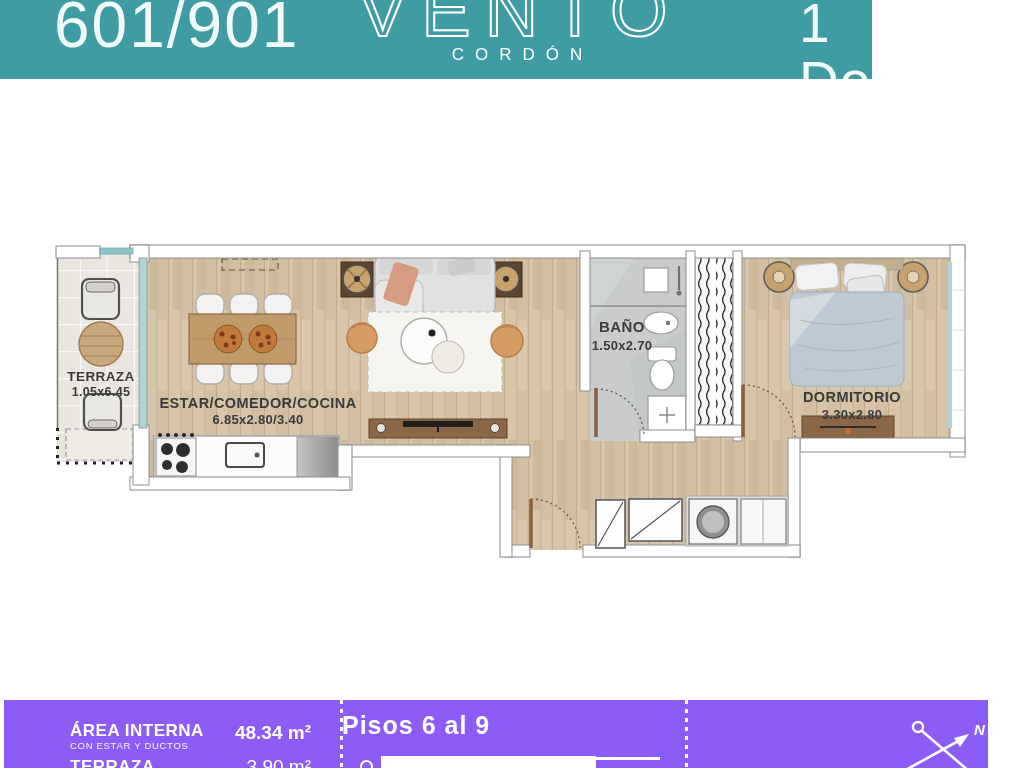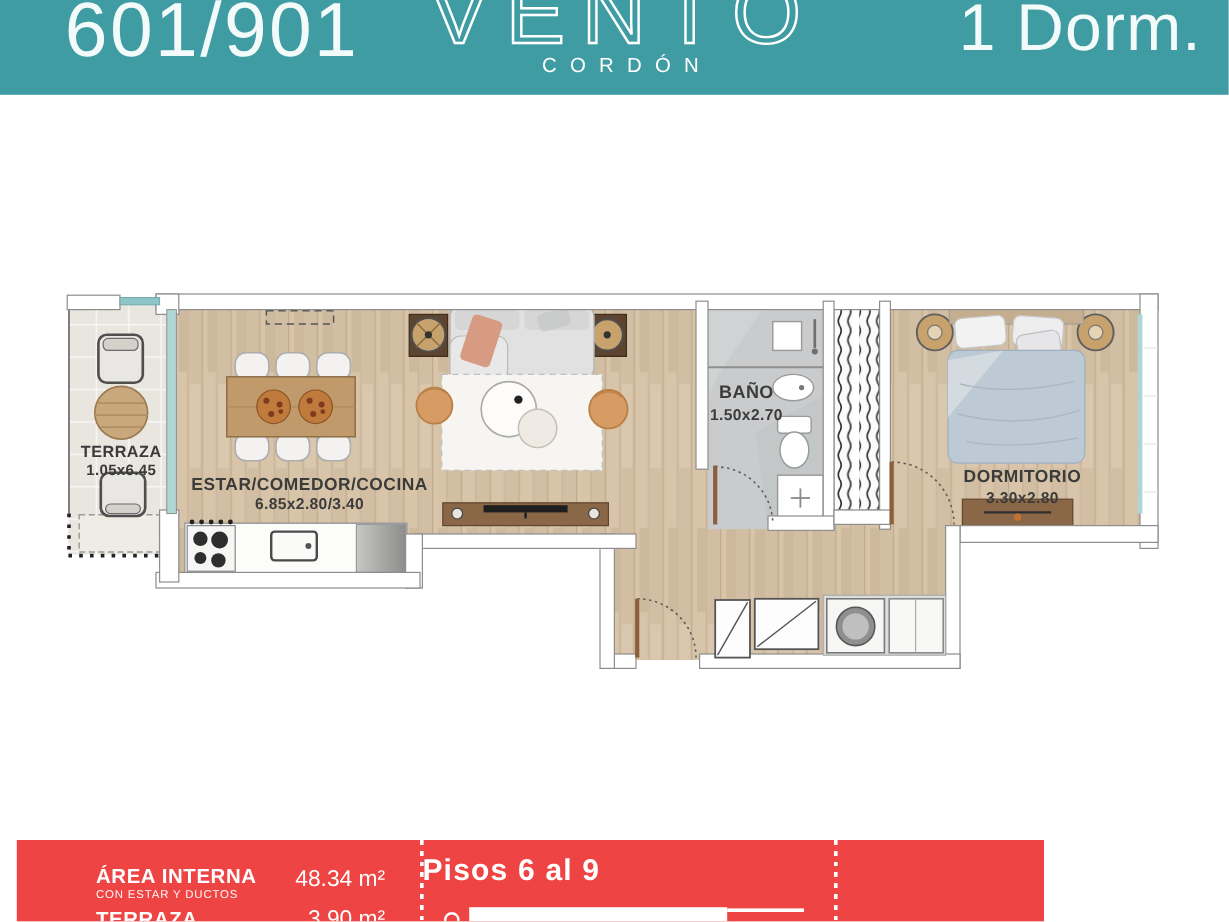--- a/index.html
+++ b/index.html
@@ -1,49 +1,49 @@
 <!DOCTYPE html>
 <html><head>
 <meta charset="utf-8">
 <style>
   html,body{margin:0;padding:0;}
   body{
     width:1024px;height:768px;overflow:hidden;position:relative;
     background:#ffffff;font-family:"Liberation Sans",sans-serif;
   }
   
-  .header{position:absolute;top:0;left:0;width:1024px;height:79px;
+  .header{position:absolute;top:0;left:0;width:872px;height:79px;
     background:#3F9CA2;color:#fff;overflow:hidden;z-index:10;}
   .unit{position:absolute;left:54px;top:-8px;font-size:64px;font-weight:300;
     letter-spacing:2px;color:#F3FAFA;line-height:1.05;}
   .unit-type{position:absolute;left:799px;top:-5px;font-size:55px;font-weight:300;
     color:#F3FAFA;line-height:1.05;letter-spacing:1px;}
   .logo-svg{position:absolute;left:348px;top:-52px;}
   .logo-svg text{font-family:"Liberation Sans",sans-serif;font-size:74px;
     letter-spacing:14px;fill:none;stroke:#ffffff;stroke-width:2;}
   .cordon{position:absolute;left:352px;top:45px;width:330px;text-align:center;
     font-size:17px;letter-spacing:11px;text-indent:11px;color:#ffffff;font-weight:400;}
   
   .plan-svg{position:absolute;top:80px;left:0;}
   .room-name{font-size:14.5px;font-weight:700;fill:#3B3B3B;letter-spacing:.4px;}
   .room-dims{font-size:13px;font-weight:700;fill:#3B3B3B;letter-spacing:.3px;}
   .mid{text-anchor:middle;}
   .wall{fill:#FFFFFF;stroke:#8D8D8D;stroke-width:1;}
   .fixture{fill:#FFFFFF;stroke:#9A9A9A;stroke-width:1.2;}
   .arc{fill:none;stroke:#5A5A5A;stroke-width:1.3;stroke-dasharray:2,3;}
   .leaf{stroke:#8B5E3C;stroke-width:3.5;}
   
-  .footer{position:absolute;top:700px;left:14px;width:856px;height:68px;
-    background:#ef4444;color:#fff;overflow:hidden;z-index:10;}
+  .footer{position:absolute;top:700px;left:4px;width:984px;height:68px;
+    background:#8b5cf6;color:#fff;overflow:hidden;z-index:10;}
   .sep{position:absolute;top:0;height:68px;width:3px;
     background:repeating-linear-gradient(to bottom,#fff 0 4px,transparent 4px 9px);}
   .sep1{left:336px;} .sep2{left:681px;}
   .area-label{position:absolute;left:66px;top:21px;font-size:17px;font-weight:700;letter-spacing:.5px;}
   .area-sub{position:absolute;left:66px;top:40px;font-size:9.5px;letter-spacing:.7px;opacity:.95;}
-  .area-value{position:absolute;left:195px;top:22px;width:112px;text-align:right;font-size:19px;font-weight:400;}
+  .area-value{position:absolute;left:195px;top:22px;width:112px;text-align:right;font-size:19px;font-weight:700;}
   .terr-label{position:absolute;left:66px;top:57px;font-size:17px;font-weight:700;letter-spacing:.5px;}
   .terr-value{position:absolute;left:195px;top:56px;width:112px;text-align:right;font-size:19px;}
   .pisos{position:absolute;left:338px;top:11px;width:344px;
     font-size:25px;font-weight:700;letter-spacing:1px;}
   .bld-main{position:absolute;left:377px;top:56px;width:215px;height:12px;background:#fff;}
   .bld-line{position:absolute;left:592px;top:57px;width:64px;height:3px;background:#fff;}
   .bld-circle{position:absolute;left:356px;top:60px;width:9px;height:9px;border:2px solid #fff;border-radius:50%;}
   .compass-svg{position:absolute;left:884px;top:2px;}
   .compass-svg line,.compass-svg circle{stroke:#fff;fill:none;}
   .compass-n{font-size:15px;font-weight:700;font-style:italic;fill:#fff;}

